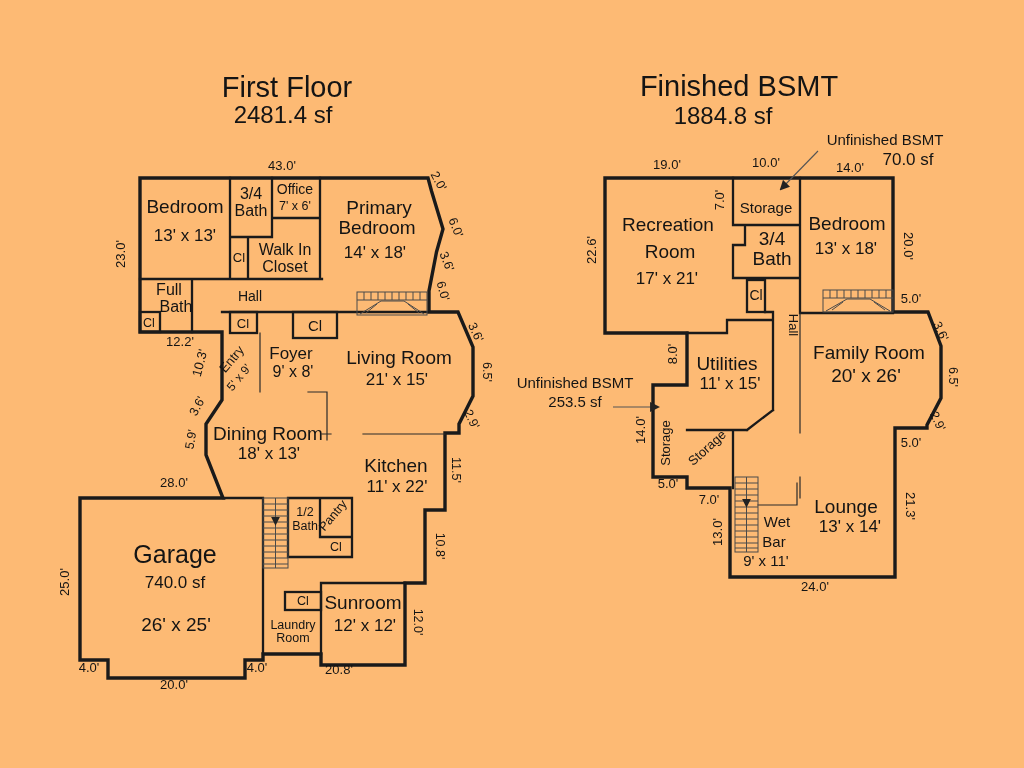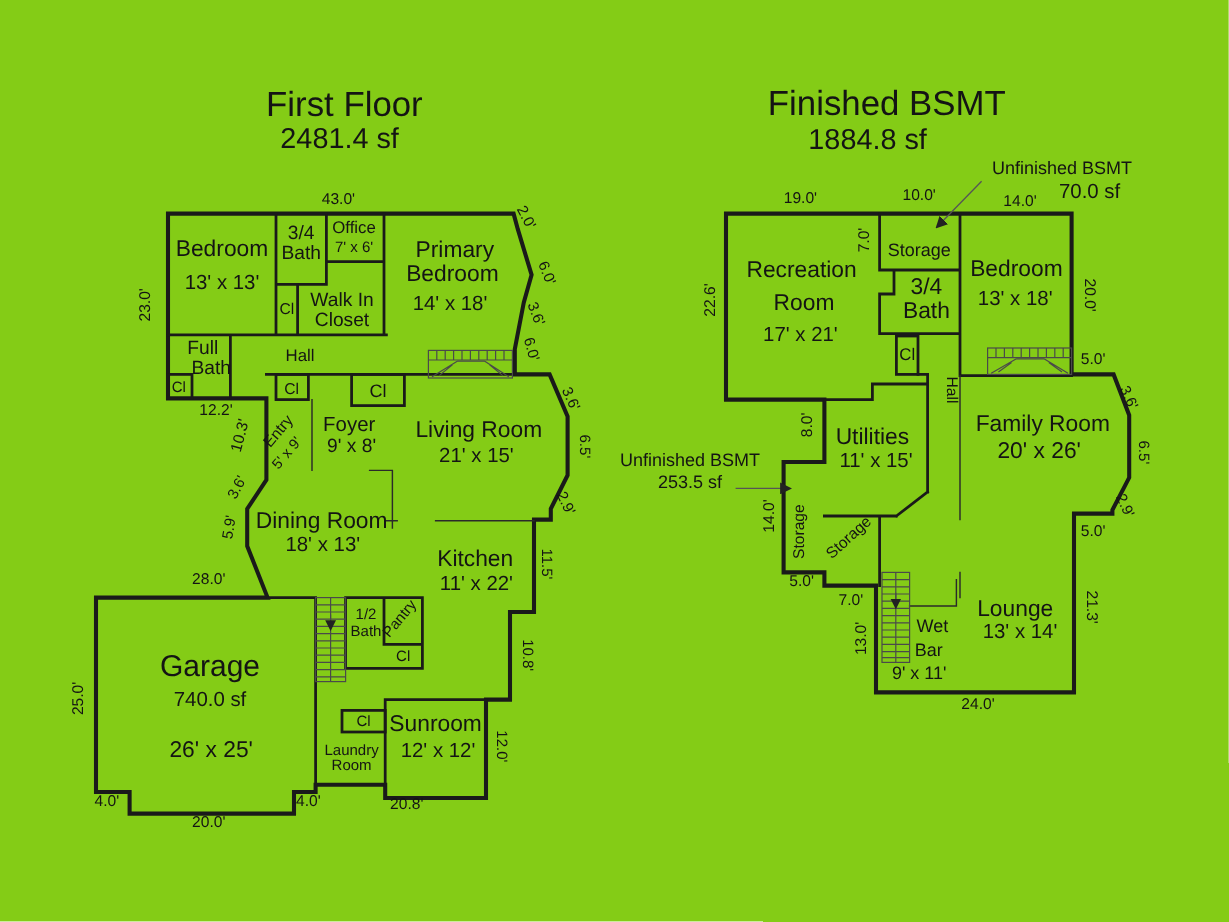--- a/index.html
+++ b/index.html
@@ -1,16 +1,16 @@
 <!DOCTYPE html>
 <html><head>
 <meta charset="utf-8">
 <style>
   html,body{margin:0;padding:0;background:#fff;}
-  #canvas{width:1024px;height:768px;background:#84cc16;position:relative;}
+  #canvas{width:1024px;height:768px;background:#fdba74;position:relative;}
   svg{display:block;}
   svg text{font-family:"Liberation Sans","DejaVu Sans",sans-serif;fill:#141414;text-anchor:middle;}
   .title{font-size:29px;}
   .subtitle{font-size:24px;}
   .w3{stroke:#1a1a1a;stroke-width:3.4;fill:none;stroke-linejoin:miter;stroke-linecap:square;}
   .w2{stroke:#1a1a1a;stroke-width:2.3;fill:none;stroke-linecap:square;}
   .w1{stroke:#2a2a2a;stroke-width:1.2;fill:none;stroke-linecap:square;}
   .hair{stroke:#4a4a4a;stroke-width:1;fill:none;}
   .callout{stroke:#555;stroke-width:1.1;fill:none;}
 </style>

